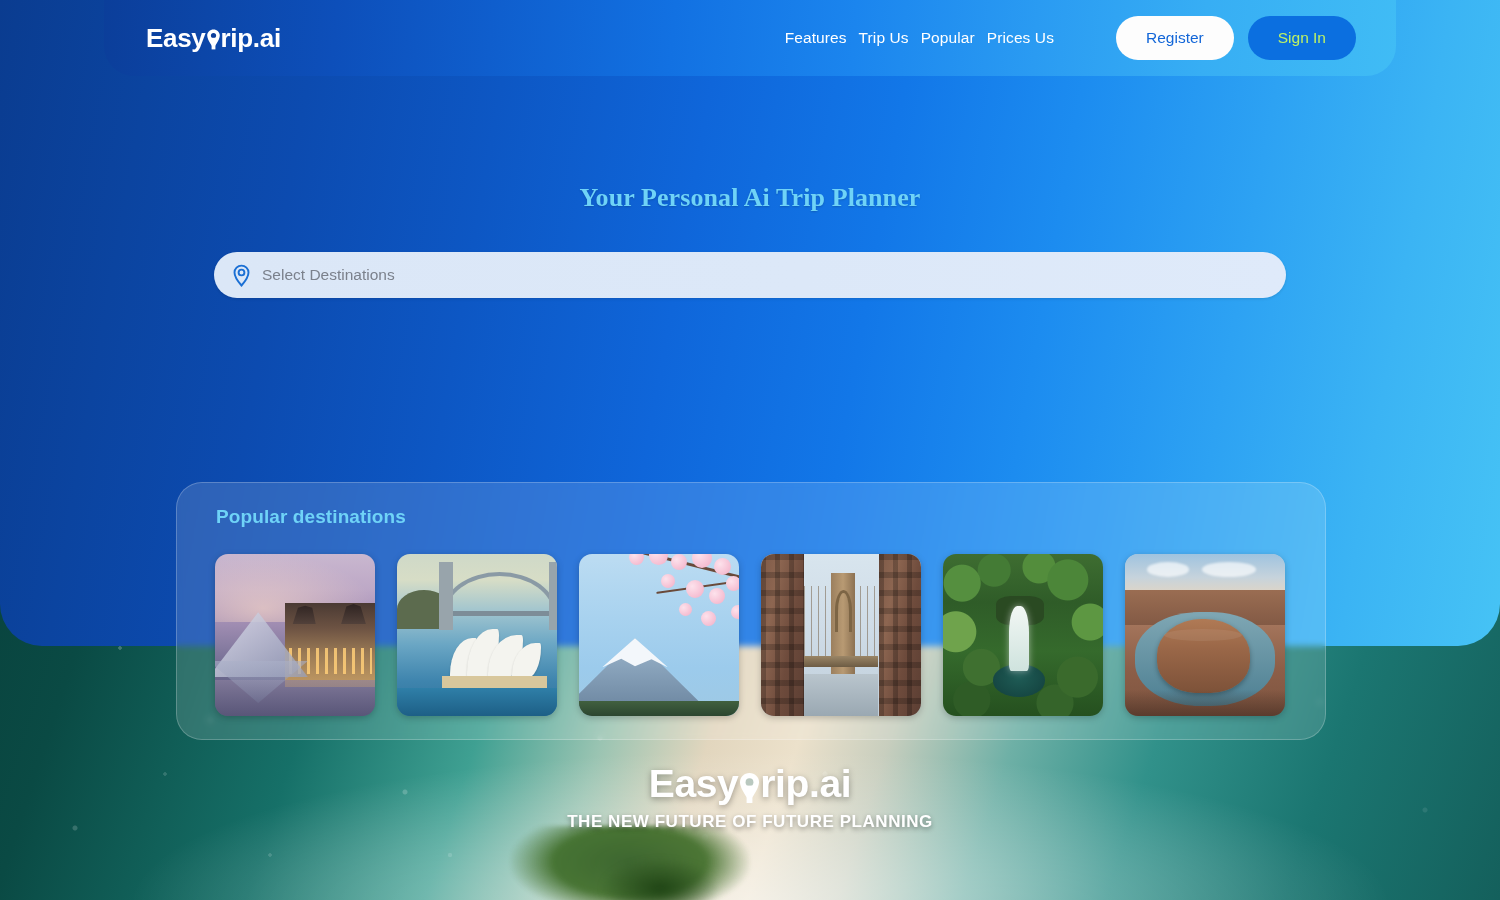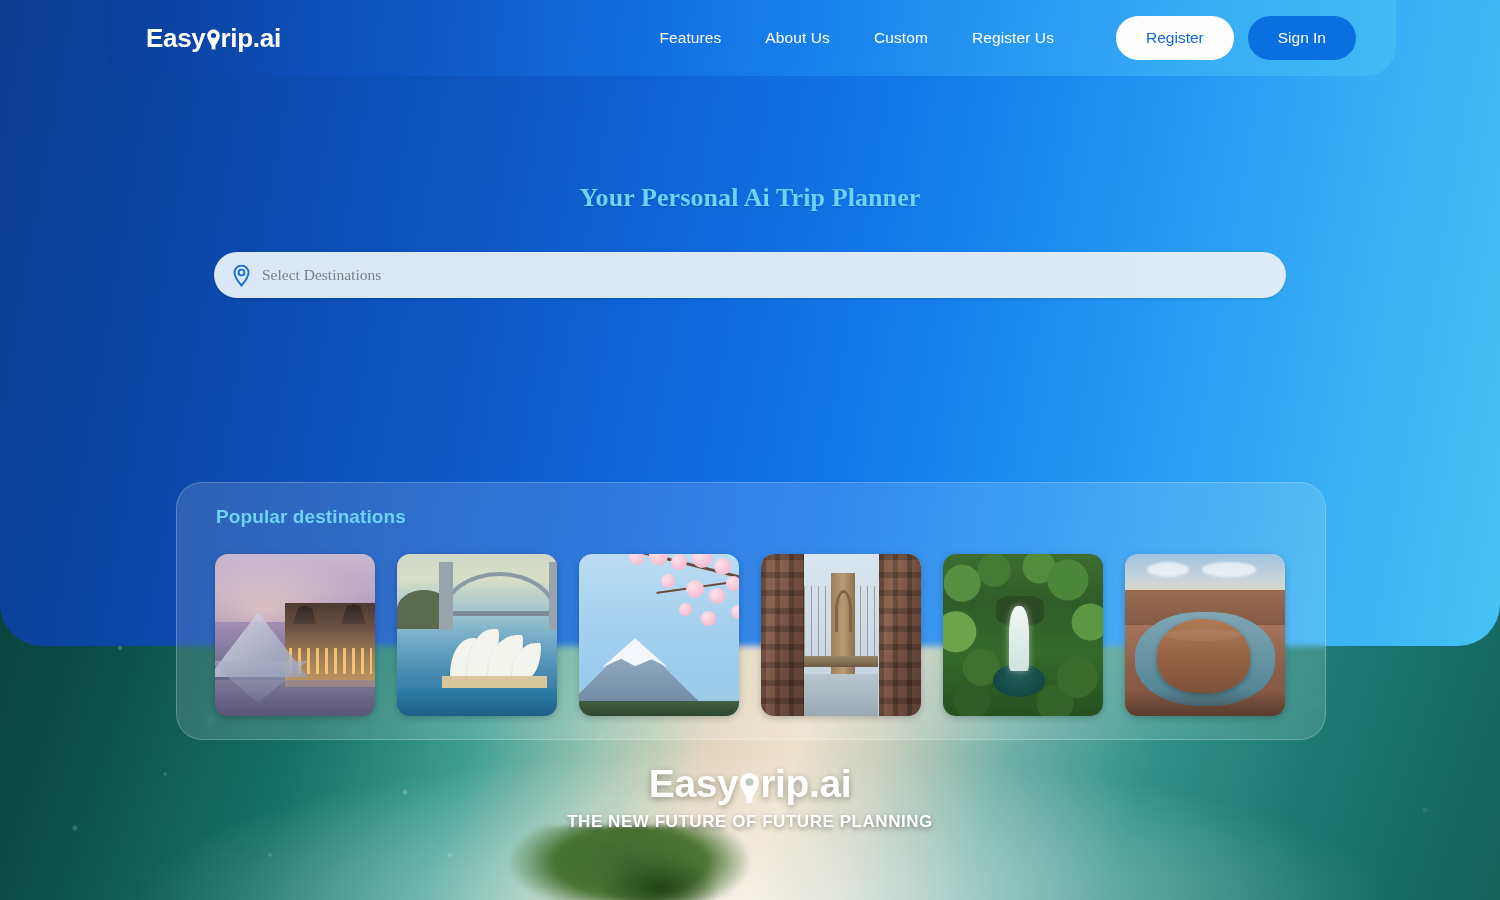--- a/index.html
+++ b/index.html
@@ -91,36 +91,36 @@
     letter-spacing:-.3px; white-space:nowrap;
     display:flex; align-items:center;
   }
   .logo .pin-t{
     position:relative; display:inline-block; width:15px; height:26px;
     vertical-align:middle;
   }
   .logo .pin-t svg{ position:absolute; left:-1px; top:3px; }
 
   .nav{
-    margin-left:auto; display:flex; align-items:center; gap:44px;
+    margin-left:auto; display:flex; align-items:center; gap:12px;
   }
   .nav a{
     color:#ffffff; font-size:15.5px; text-decoration:none;
     letter-spacing:.1px; white-space:nowrap;
   }
   .auth{
     display:flex; align-items:center; gap:14px; margin-left:62px; margin-right:40px;
   }
   .btn-register{
     background:#fdfdfd; color:#1266d8; font-size:15.5px;
     padding:13px 30px; border-radius:24px; border:none; cursor:pointer;
     font-family:inherit; white-space:nowrap;
   }
   .btn-signin{
-    background:#0b6fe0; color:#ffffff; font-size:15.5px;
+    background:#0b6fe0; color:#bef264; font-size:15.5px;
     padding:13px 30px; border-radius:24px; border:none; cursor:pointer;
     font-family:inherit; white-space:nowrap;text-align:right;
   }
 
   
   .hero-copy{
     position:absolute; z-index:7; left:0; top:183px; width:1500px;
     text-align:center;
   }
   .hero-title{
@@ -138,21 +138,21 @@
     position:absolute; z-index:7; left:214px; top:252px;
     width:1072px; height:46px;
     background:linear-gradient(90deg,#dbe7f7 0%,#dce8f8 55%,#dfeafa 100%);
     border-radius:23px;
     display:flex; align-items:center;
     box-shadow:0 1px 3px rgba(0,0,0,.12);
   }
   .search-wrap .pin{ margin-left:18px; display:flex; align-items:center; }
   .search-input{
     flex:1; border:none; outline:none; background:transparent;
-    font-family:Liberation Serif, serif; font-size:15.5px; color:#3d4450;
+    font-family:Liberation Sans, sans-serif; font-size:15.5px; color:#3d4450;
     margin-left:11px; margin-right:20px;
   }
   .search-input::placeholder{ color:#7b818c; }
 
   
   .pop-card{
     position:absolute; z-index:8;
     left:176px; top:482px; width:1150px; height:258px;
     border-radius:26px;
     background:rgba(255,255,255,.14);
@@ -292,23 +292,23 @@
           <path d="M8.5 1.4C5 1.4 2.2 4.1 2.2 7.5c0 4.6 6.3 12.6 6.3 12.6s6.3-8 6.3-12.6c0-3.4-2.8-6.1-6.3-6.1z" fill="#ffffff"></path>
           <circle cx="8.5" cy="7.5" r="2.6" fill="#0b3e9a"></circle>
           <rect x="6.6" y="9.8" width="3.8" height="11.6" fill="#ffffff"></rect>
         </svg>
       </span>
       <span>rip.ai</span>
   </div>
 
   <nav class="nav">
     <a href="#">Features</a>
-    <a href="#">About Us</a>
-    <a href="#">Custom</a>
-    <a href="#">Register Us</a>
+    <a href="#">Trip Us</a>
+    <a href="#">Popular</a>
+    <a href="#">Prices Us</a>
   </nav>
 
   <div class="auth">
     <button class="btn-register">Register</button>
     <button class="btn-signin">Sign In</button>
   </div>
 </div>
 
 <div class="hero-copy">
   <div class="hero-title">Your Personal Ai Trip Planner</div>

